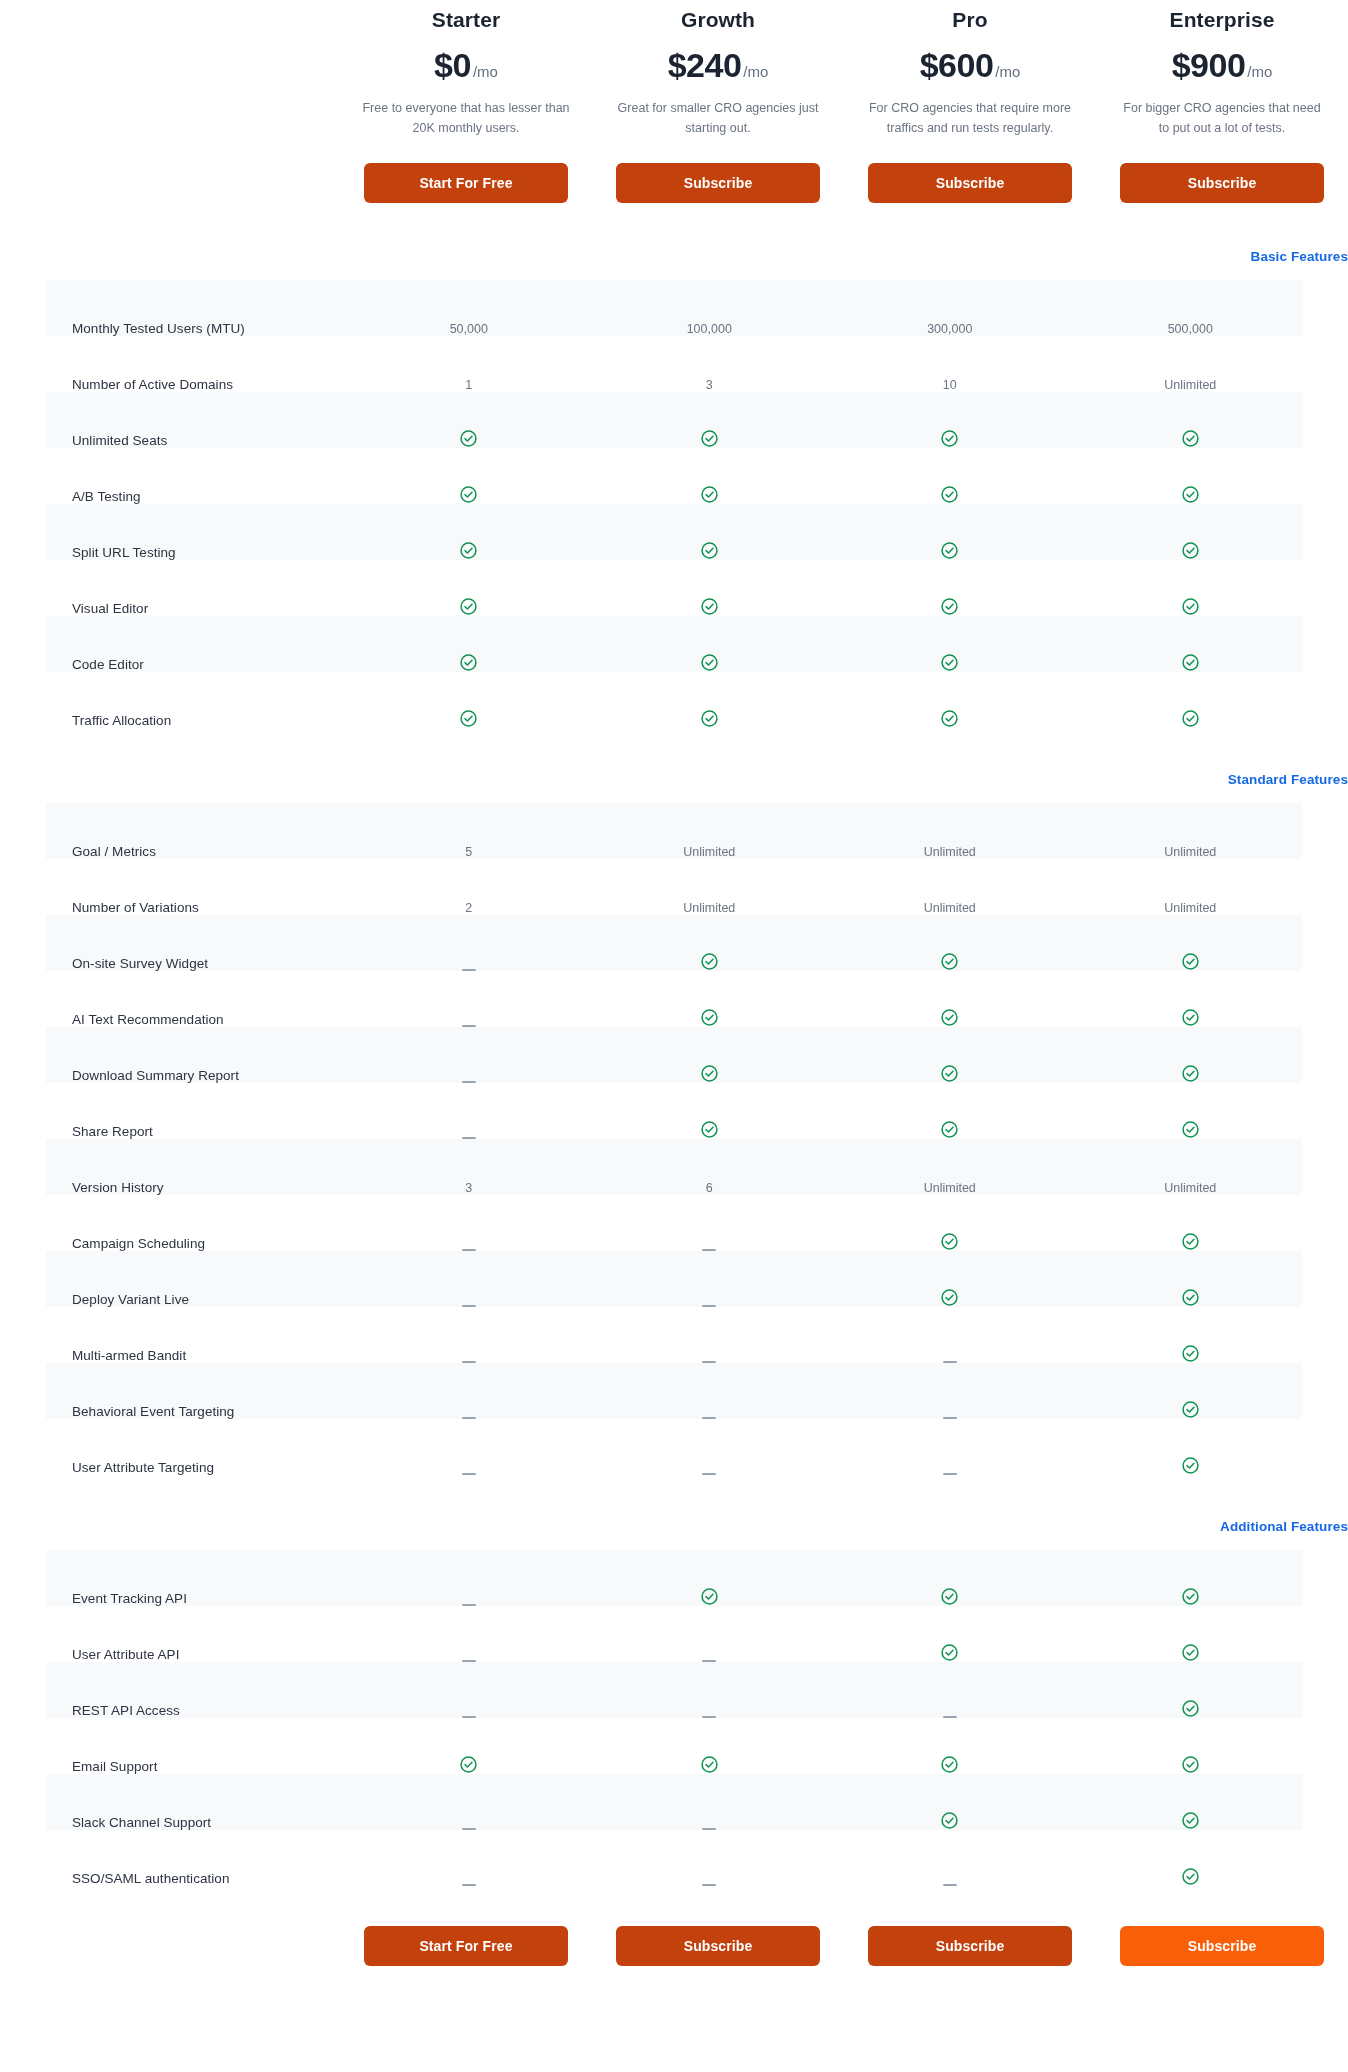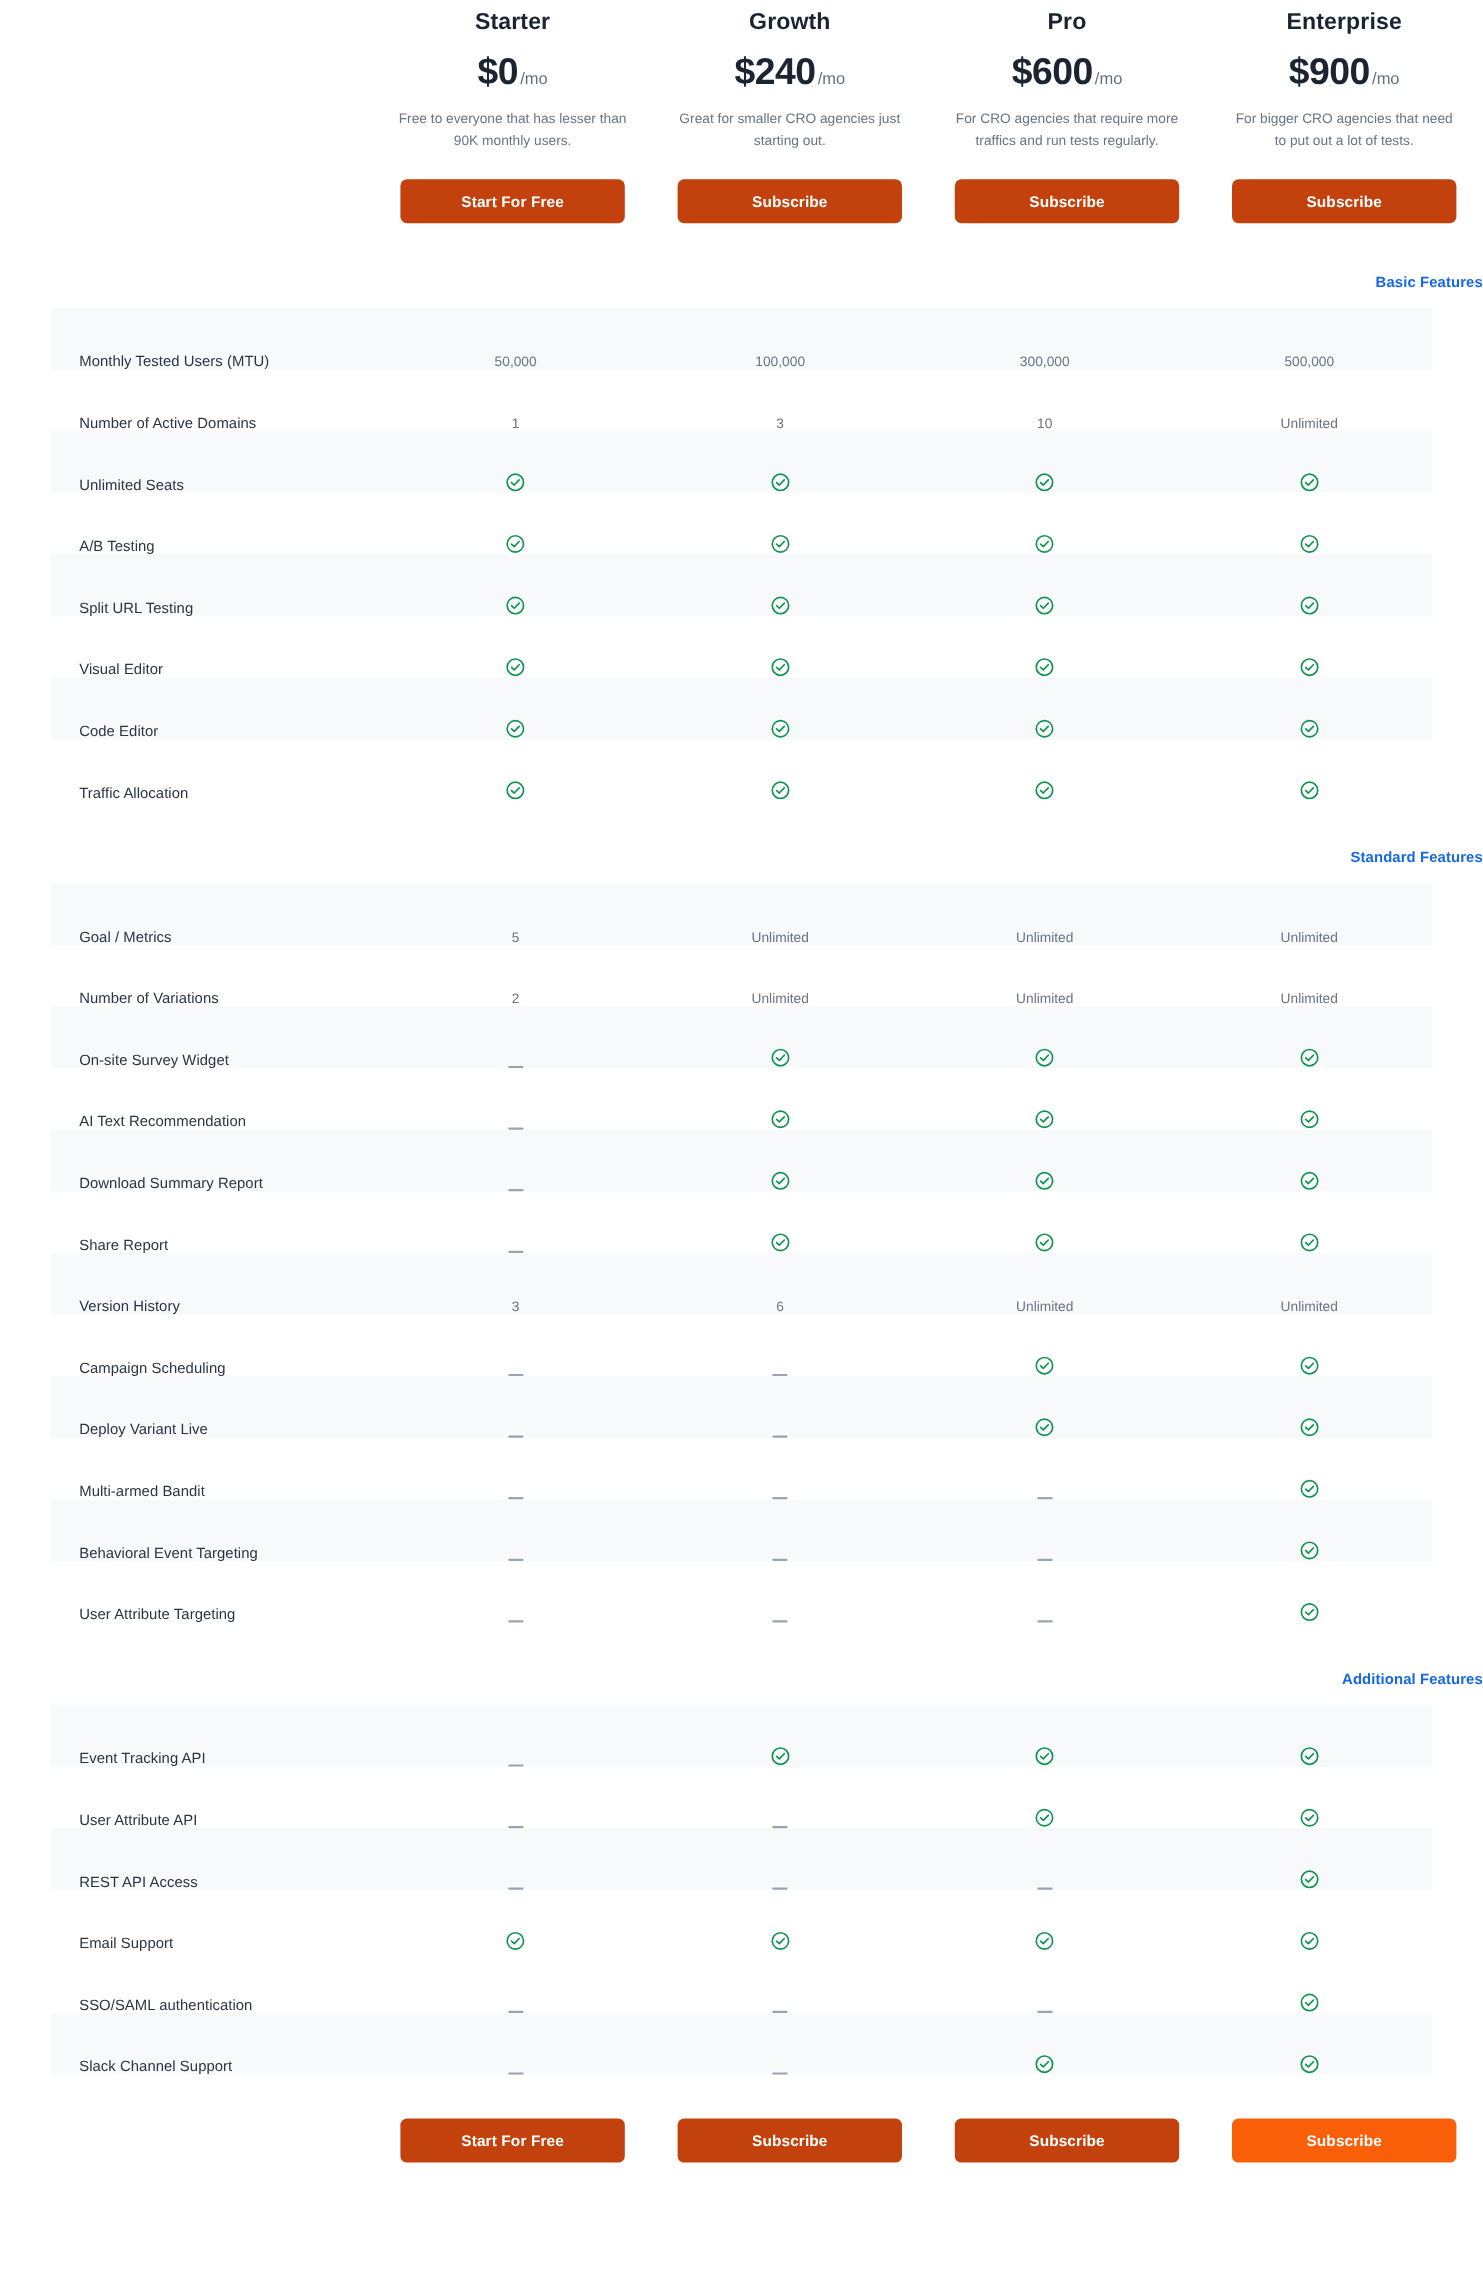--- a/index.html
+++ b/index.html
@@ -167,21 +167,21 @@
 
 <div class="page">
 
   <div class="plans">
     <div class="spacer"></div>
     <div class="plan-col">
       <div class="plan-name">Starter</div>
       <div class="plan-price-line">
         <span class="plan-price">$0</span><span class="plan-per">/mo</span>
       </div>
-      <div class="plan-desc">Free to everyone that has lesser than 90K monthly users.</div>
+      <div class="plan-desc">Free to everyone that has lesser than 20K monthly users.</div>
       <div class="plan-cta-wrap">
         <button class="btn">Start For Free</button>
       </div>
     </div>
     <div class="plan-col">
       <div class="plan-name">Growth</div>
       <div class="plan-price-line">
         <span class="plan-price">$240</span><span class="plan-per">/mo</span>
       </div>
       <div class="plan-desc">Great for smaller CRO agencies just starting out.</div>
@@ -697,51 +697,51 @@
                   <polyline points="7.6,12.2 10.7,15.1 16.4,9.2"></polyline>
                 </svg></span>
             </div>
             <div class="cell">
               <span class="check-icon"><svg width="19" height="19" viewBox="0 0 24 24" fill="none" stroke="#119350" stroke-width="1.9" stroke-linecap="round" stroke-linejoin="round">
                   <circle cx="12" cy="12" r="9.4"></circle>
                   <polyline points="7.6,12.2 10.7,15.1 16.4,9.2"></polyline>
                 </svg></span>
             </div>
           </div>
+          <div class="row alt">
+            <div class="label">Slack Channel Support</div>
+            <div class="cell">
+              <span class="dash-icon"></span>
+            </div>
+            <div class="cell">
+              <span class="dash-icon"></span>
+            </div>
+            <div class="cell">
+              <span class="check-icon"><svg width="19" height="19" viewBox="0 0 24 24" fill="none" stroke="#119350" stroke-width="1.9" stroke-linecap="round" stroke-linejoin="round">
+                  <circle cx="12" cy="12" r="9.4"></circle>
+                  <polyline points="7.6,12.2 10.7,15.1 16.4,9.2"></polyline>
+                </svg></span>
+            </div>
+            <div class="cell">
+              <span class="check-icon"><svg width="19" height="19" viewBox="0 0 24 24" fill="none" stroke="#119350" stroke-width="1.9" stroke-linecap="round" stroke-linejoin="round">
+                  <circle cx="12" cy="12" r="9.4"></circle>
+                  <polyline points="7.6,12.2 10.7,15.1 16.4,9.2"></polyline>
+                </svg></span>
+            </div>
+          </div>
           <div class="row">
             <div class="label">SSO/SAML authentication</div>
             <div class="cell">
               <span class="dash-icon"></span>
             </div>
             <div class="cell">
               <span class="dash-icon"></span>
             </div>
             <div class="cell">
               <span class="dash-icon"></span>
-            </div>
-            <div class="cell">
-              <span class="check-icon"><svg width="19" height="19" viewBox="0 0 24 24" fill="none" stroke="#119350" stroke-width="1.9" stroke-linecap="round" stroke-linejoin="round">
-                  <circle cx="12" cy="12" r="9.4"></circle>
-                  <polyline points="7.6,12.2 10.7,15.1 16.4,9.2"></polyline>
-                </svg></span>
-            </div>
-          </div>
-          <div class="row alt">
-            <div class="label">Slack Channel Support</div>
-            <div class="cell">
-              <span class="dash-icon"></span>
-            </div>
-            <div class="cell">
-              <span class="dash-icon"></span>
-            </div>
-            <div class="cell">
-              <span class="check-icon"><svg width="19" height="19" viewBox="0 0 24 24" fill="none" stroke="#119350" stroke-width="1.9" stroke-linecap="round" stroke-linejoin="round">
-                  <circle cx="12" cy="12" r="9.4"></circle>
-                  <polyline points="7.6,12.2 10.7,15.1 16.4,9.2"></polyline>
-                </svg></span>
             </div>
             <div class="cell">
               <span class="check-icon"><svg width="19" height="19" viewBox="0 0 24 24" fill="none" stroke="#119350" stroke-width="1.9" stroke-linecap="round" stroke-linejoin="round">
                   <circle cx="12" cy="12" r="9.4"></circle>
                   <polyline points="7.6,12.2 10.7,15.1 16.4,9.2"></polyline>
                 </svg></span>
             </div>
           </div>
         </div>
       </div>

